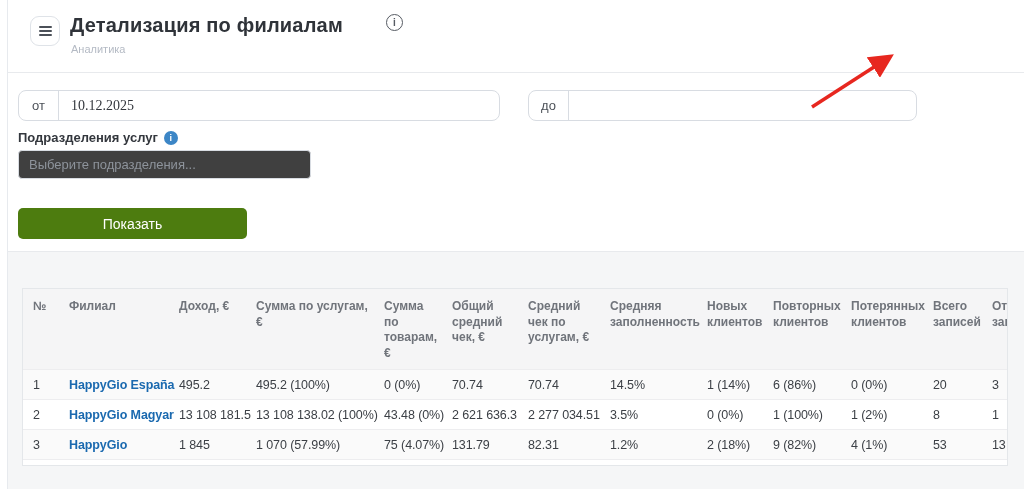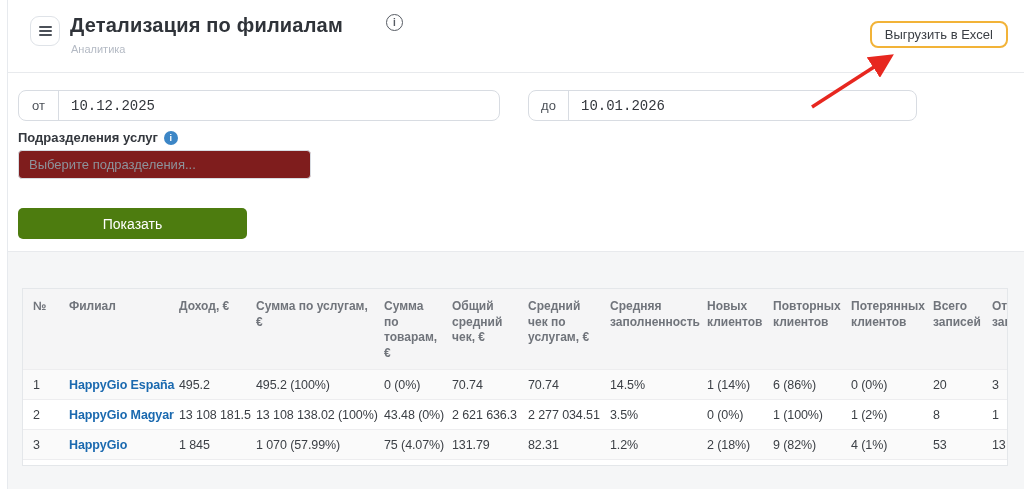--- a/index.html
+++ b/index.html
@@ -20,27 +20,27 @@
   .page-title { font-size:20px; font-weight:700; color:#2f3339; letter-spacing:.2px; }
   .info-icon-outline { margin-left:12px; width:17px; height:17px; border:1.5px solid #565b63; border-radius:50%; color:#565b63; font-size:10px; font-weight:700; display:inline-flex; align-items:center; justify-content:center; }
   .page-subtitle { position:absolute; left:63px; top:43px; font-size:11px; color:#b4bac4; }
 
   .excel-btn { position:absolute; right:16px; top:21px; height:27px; padding:0 13px; background:#fff; border:2px solid #f2b338; border-radius:8px; font-size:13px; font-weight:500; color:#3a3e44; display:inline-flex; align-items:center; cursor:pointer; font-family:inherit; }
 
   .date-input { position:absolute; top:90px; height:31px; background:#fff; border:1px solid #d8dce2; border-radius:8px; display:flex; align-items:stretch; overflow:hidden; }
   .date-from { left:18px; width:482px; }
   .date-to { left:528px; width:389px; }
   .date-prefix { width:40px; display:flex; align-items:center; justify-content:center; font-size:13px; color:#4c5158; border-right:1px solid #d8dce2; }
-  .date-value { flex:1; border:none; outline:none; padding:0 12px; font-size:14px; color:#33373d; font-family:Liberation Mono, monospace; background:transparent; }
+  .date-value { flex:1; border:none; outline:none; padding:0 12px; font-size:14px; color:#33373d; font-family:Liberation Serif, serif; background:transparent; }
 
   .dept-label-row { position:absolute; left:18px; top:130px; display:flex; align-items:center; }
   .dept-label { font-size:13px; font-weight:700; color:#33373d; }
   .info-icon-filled { margin-left:6px; width:14px; height:14px; background:#3c86c6; border-radius:50%; color:#fff; font-size:9px; font-weight:700; display:inline-flex; align-items:center; justify-content:center; }
 
-  .dept-select { position:absolute; left:18px; top:150px; width:293px; height:29px; border:1px solid #d8dce2; border-radius:4px; background:#7f1d1d; padding:0 10px; font-size:13px; color:#8d939b; font-family:inherit; outline:none; }
+  .dept-select { position:absolute; left:18px; top:150px; width:293px; height:29px; border:1px solid #d8dce2; border-radius:4px; background:#404040; padding:0 10px; font-size:13px; color:#8d939b; font-family:inherit; outline:none; }
   .dept-select::placeholder { color:#8d939b; opacity:1; }
 
   .show-btn { position:absolute; left:18px; top:208px; width:229px; height:31px; background:#4d7c0f; border:none; border-radius:5px; color:#fff; font-size:14px; font-family:inherit; cursor:pointer; }
 
   .table-card { position:absolute; left:22px; top:288px; width:986px; height:178px; background:#fff; border:1px solid #e4e7ea; overflow:hidden; }
   table { border-collapse:collapse; table-layout:fixed; width:1039px; }
   col.c0{width:36px} col.c1{width:110px} col.c2{width:77px} col.c3{width:128px}
   col.c4{width:68px} col.c5{width:76px} col.c6{width:82px} col.c7{width:97px}
   col.c8{width:66px} col.c9{width:78px} col.c10{width:82px} col.c11{width:59px} col.c12{width:80px}
   thead th { background:#f5f5f6; text-align:left; vertical-align:top; padding:10px 4px 8px 10px; font-size:12px; line-height:1.3; font-weight:700; color:#70747b; height:56px; }
@@ -60,32 +60,30 @@
 
   <div class="header-section">
     <div class="menu-btn">
       <span class="menu-bars"></span>
     </div>
     <div class="title-row">
       <span class="page-title">Детализация по филиалам</span>
       <span class="info-icon-outline">i</span>
     </div>
     <div class="page-subtitle">Аналитика</div>
-    <button class="excel-btn">Выгрузить в Excel</button>
   </div>
 
   <div class="filter-section"></div>
 
   <div class="date-input date-from">
     <span class="date-prefix">от</span>
     <input class="date-value" value="10.12.2025" style="">
   </div>
   <div class="date-input date-to">
     <span class="date-prefix">до</span>
-    <input class="date-value" value="10.01.2026" style="">
   </div>
 
   <div class="dept-label-row">
     <span class="dept-label">Подразделения услуг</span>
     <span class="info-icon-filled">i</span>
   </div>
   <input class="dept-select" placeholder="Выберите подразделения..." style="">
 
   <button class="show-btn">Показать</button>
 

